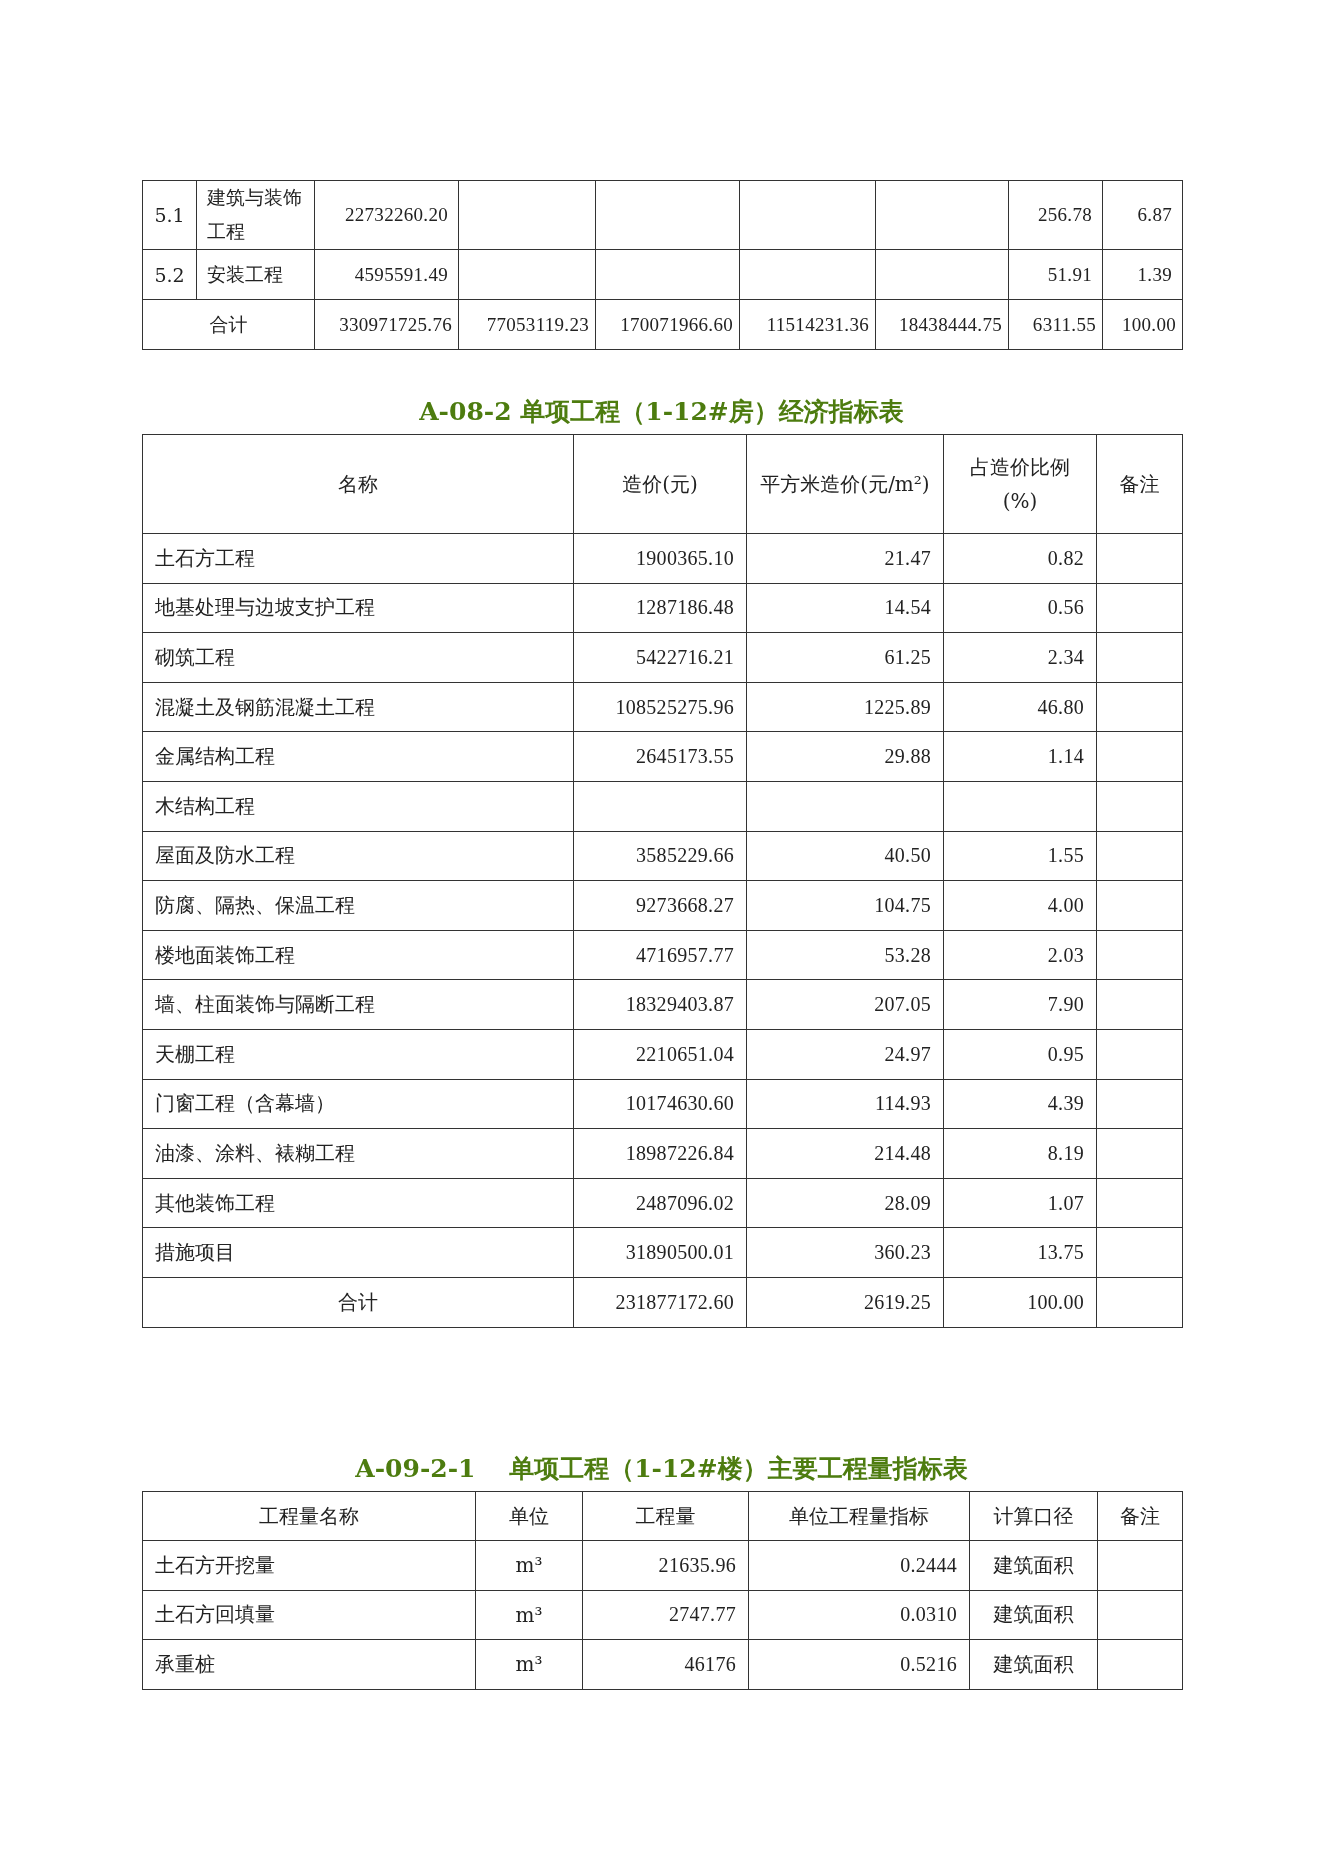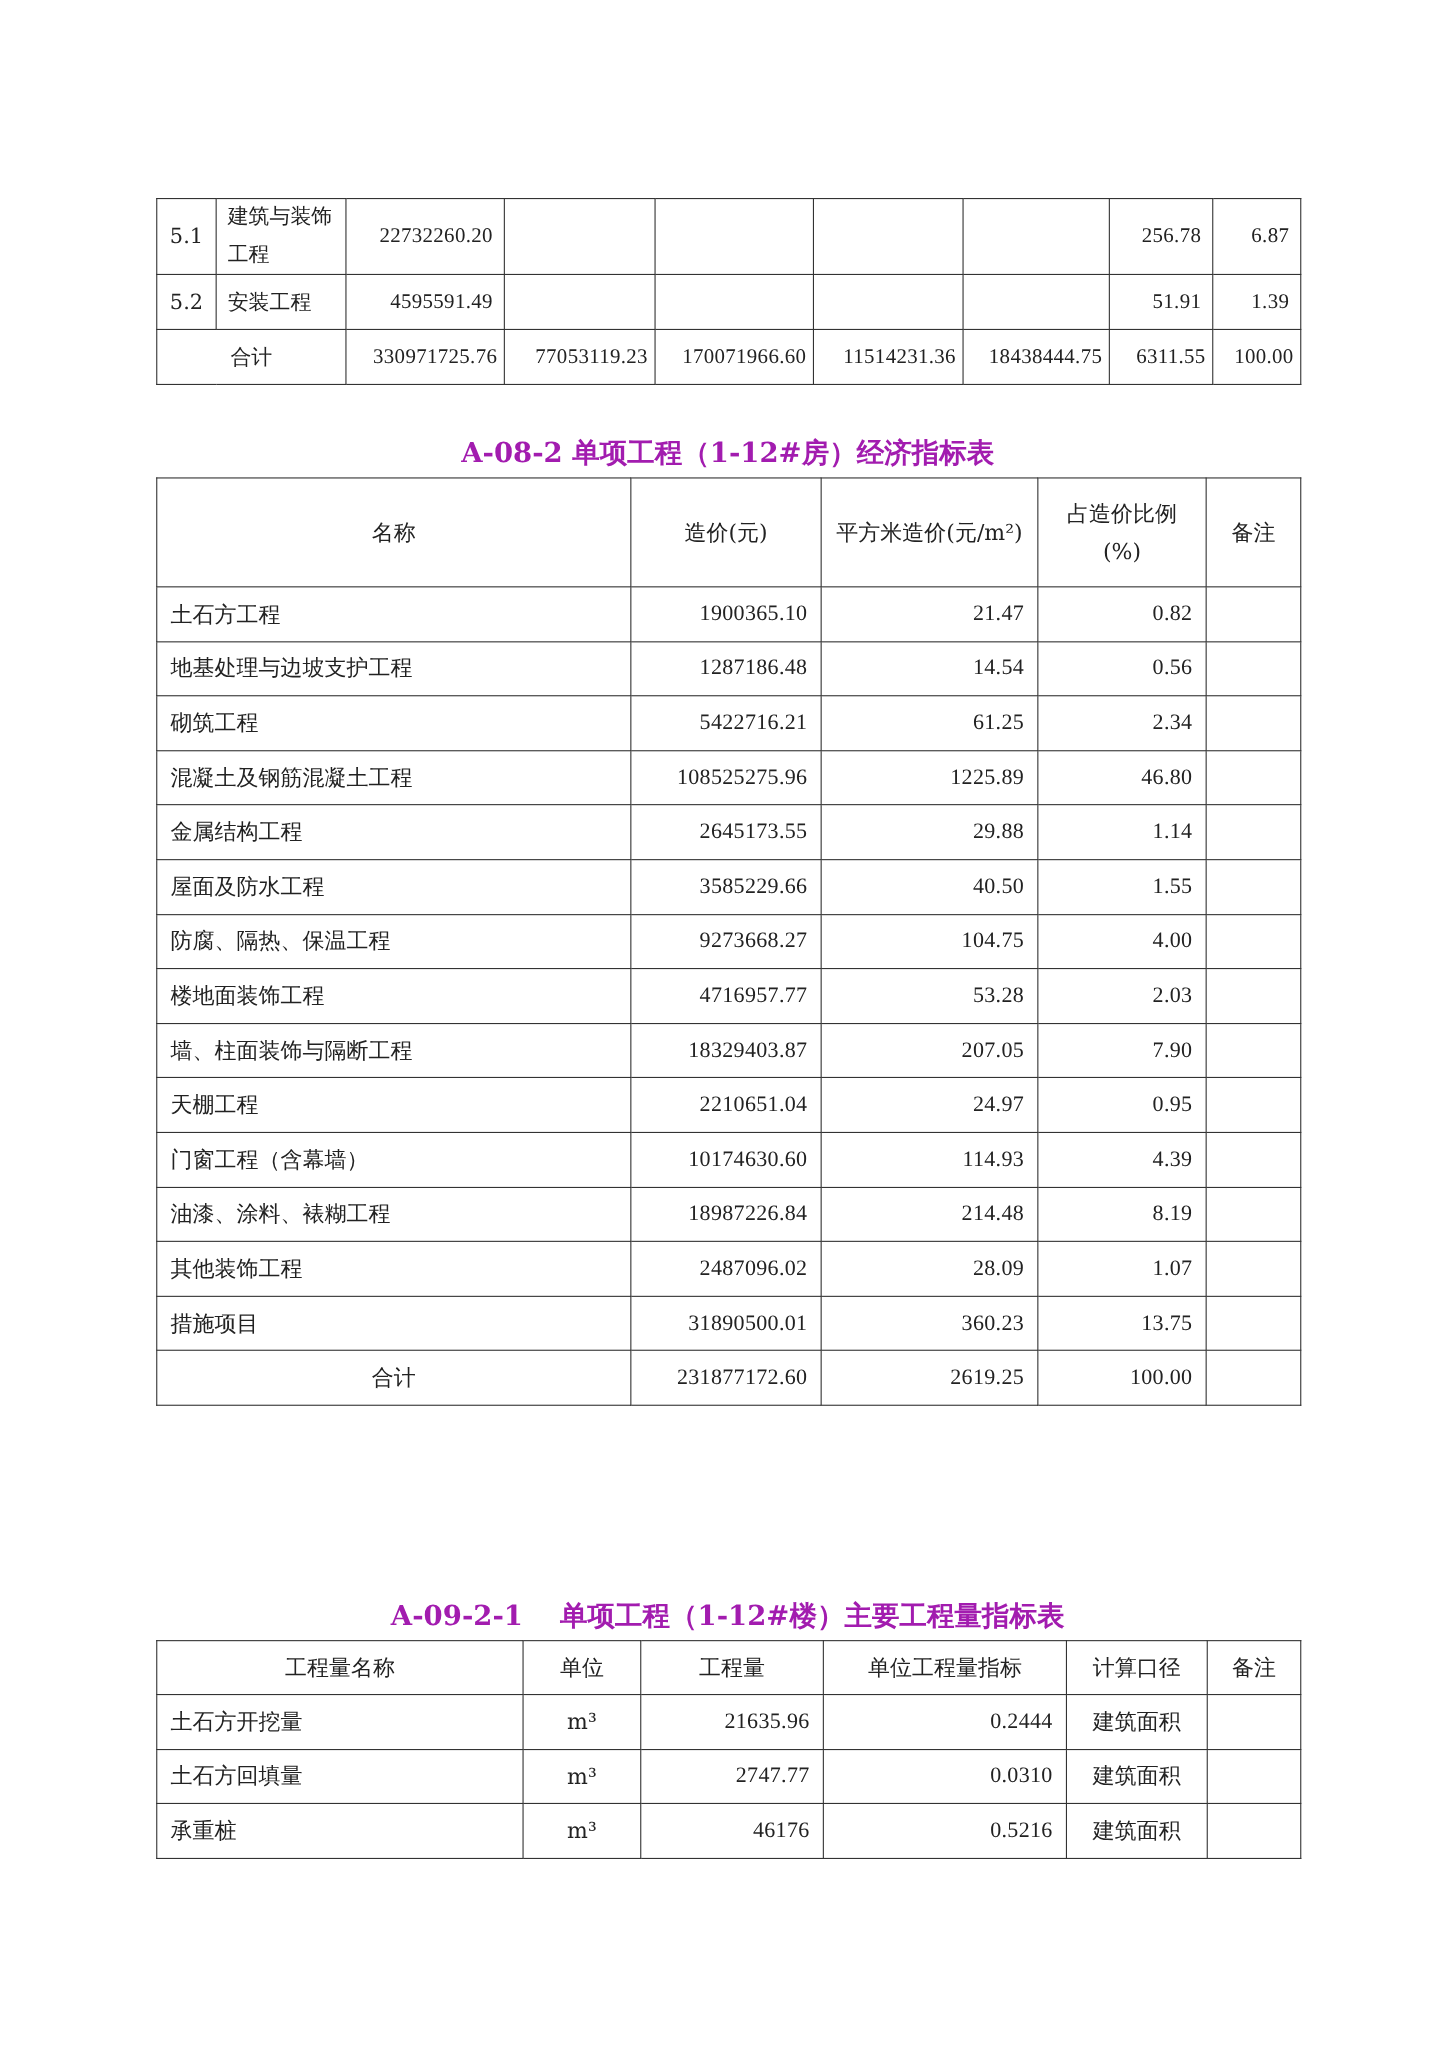--- a/index.html
+++ b/index.html
@@ -5,21 +5,21 @@
   html, body { margin:0; padding:0; background:#ffffff; }
   body { width:1323px; height:1871px; position:relative; overflow:hidden;
          font-family:"DejaVu Serif","Liberation Serif",serif; color:#222; }
   table { position:absolute; border-collapse:collapse; table-layout:fixed; left:142px; width:1040px; }
   td, th { border:1.6px solid #333; font-weight:normal; font-size:20px; padding:0 12px; overflow:hidden; white-space:nowrap; }
   .num { text-align:right; font-family:"Liberation Serif","DejaVu Serif",serif; font-size:20px; letter-spacing:0.3px; }
   .ctr { text-align:center; }
   .lft { text-align:left;font-family:Liberation Serif, serif; }
   .wrap { white-space:normal; line-height:34px; }
   .title { position:absolute; left:0; width:1323px; text-align:center; font-weight:bold; font-size:25px;
-           font-family:"DejaVu Serif","Liberation Serif",serif; color:#a21caf; }
+           font-family:"DejaVu Serif","Liberation Serif",serif; color:#4d7c0f; }
   #t1 { top:180px; }
   #t1 td { font-size:19px; padding:0 10px; }
   #t1 tr.r1 td { height:67px; }
   #t1 tr.r2 td { height:49px; }
   #t1 tr.r3 td { height:49px; }
   #title2 { top:395px; }
   #t2 { top:434px; }
   #t2 thead th { height:98px; line-height:34px; white-space:normal; }
   #t2 tbody td { height:48.6px; }
   #title3 { top:1452px; }
@@ -127,20 +127,27 @@
         <td class="lft"></td>
       </tr>
       <tr>
         <td class="lft">金属结构工程</td>
         <td class="num">2645173.55</td>
         <td class="num">29.88</td>
         <td class="num">1.14</td>
         <td class="lft"></td>
       </tr>
       <tr>
+        <td class="lft">木结构工程</td>
+        <td class="num"></td>
+        <td class="num"></td>
+        <td class="num"></td>
+        <td class="lft"></td>
+      </tr>
+      <tr>
         <td class="lft">屋面及防水工程</td>
         <td class="num">3585229.66</td>
         <td class="num">40.50</td>
         <td class="num">1.55</td>
         <td class="lft"></td>
       </tr>
       <tr>
         <td class="lft">防腐、隔热、保温工程</td>
         <td class="num">9273668.27</td>
         <td class="num">104.75</td>

